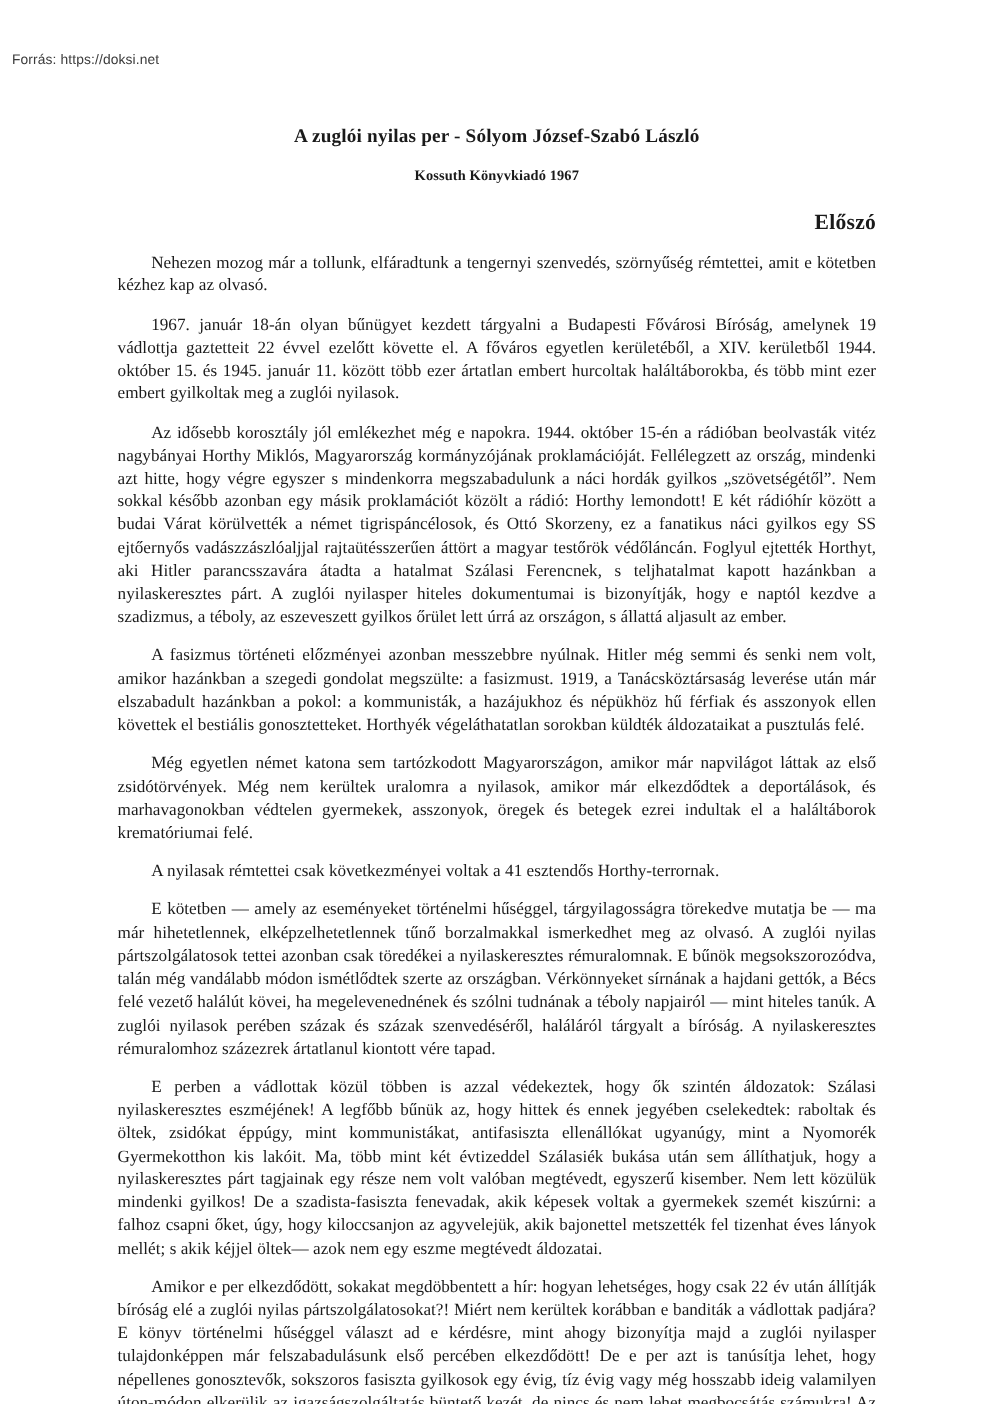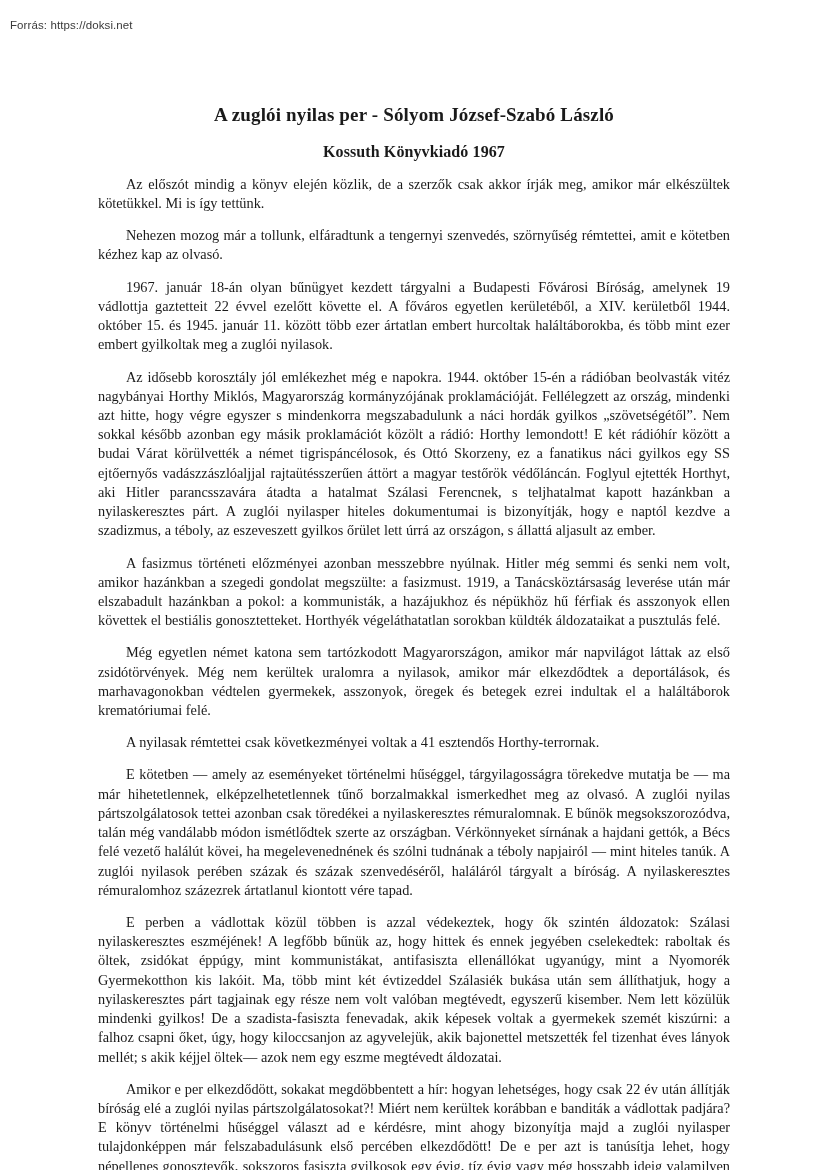--- a/index.html
+++ b/index.html
@@ -15,46 +15,46 @@
   .page {
     position: relative;
     width: 827px;
     height: 1170px;
     background: #ffffff;
     overflow: hidden;
     box-sizing: border-box;
   }
   .source-bar {
     position: absolute;
-    top: 19px;
+    top: 44px;
     left: 10px;
     font-family: "Liberation Sans", "DejaVu Sans", sans-serif;
     font-size: 11.5px;
     color: #3a3a3a;
     letter-spacing: 0.1px;
     white-space: nowrap;
   }
   .content {
     position: absolute;
     left: 98px;
     top: 104px;
     width: 632px;
   }
   .doc-title {
     margin: 0;
     text-align: center;
-    font-size: 19px;
+    font-size: 16px;
     font-weight: bold;
     letter-spacing: 0.15px;
     line-height: 1.2;
   }
   .doc-subtitle {
     margin: 16px 0 0 0;
     text-align: center;
-    font-size: 16px;
+    font-size: 12px;
     font-weight: bold;
     letter-spacing: 0.1px;
   }
   .section-heading {
     margin: 21px 0 0 0;
     text-align: right;
     font-size: 18px;
     font-weight: bold;
     letter-spacing: 0.2px;
   }
@@ -78,22 +78,22 @@
 <div class="page">
 
   <div class="source-bar">Forrás: https://doksi.net</div>
 
   <div class="content">
 
     <h1 class="doc-title">A zuglói nyilas per - Sólyom József-Szabó László</h1>
 
     <div class="doc-subtitle">Kossuth Könyvkiadó 1967</div>
 
+    <h2 class="section-heading">Előszó</h2>
 
-    <p class="body-text">Az előszót mindig a könyv elején közlik, de a szerzők csak akkor írják meg, amikor már elkészültek kötetükkel. Mi is így tettünk.</p>
     <p class="body-text">Nehezen mozog már a tollunk, elfáradtunk a tengernyi szenvedés, szörnyűség rémtettei, amit e kötetben kézhez kap az olvasó.</p>
     <p class="body-text">1967. január 18-án olyan bűnügyet kezdett tárgyalni a Budapesti Fővárosi Bíróság, amelynek 19 vádlottja gaztetteit 22 évvel ezelőtt követte el. A főváros egyetlen kerületéből, a XIV. kerületből 1944. október 15. és 1945. január 11. között több ezer ártatlan embert hurcoltak haláltáborokba, és több mint ezer embert gyilkoltak meg a zuglói nyilasok.</p>
     <p class="body-text">Az idősebb korosztály jól emlékezhet még e napokra. 1944. október 15-én a rádióban beolvasták vitéz nagybányai Horthy Miklós, Magyarország kormányzójának proklamációját. Fellélegzett az ország, mindenki azt hitte, hogy végre egyszer s mindenkorra megszabadulunk a náci hordák gyilkos „szövetségétől”. Nem sokkal később azonban egy másik proklamációt közölt a rádió: Horthy lemondott! E két rádióhír között a budai Várat körülvették a német tigrispáncélosok, és Ottó Skorzeny, ez a fanatikus náci gyilkos egy SS ejtőernyős vadászzászlóaljjal rajtaütésszerűen áttört a magyar testőrök védőláncán. Foglyul ejtették Horthyt, aki Hitler parancsszavára átadta a hatalmat Szálasi Ferencnek, s teljhatalmat kapott hazánkban a nyilaskeresztes párt. A zuglói nyilasper hiteles dokumentumai is bizonyítják, hogy e naptól kezdve a szadizmus, a téboly, az eszeveszett gyilkos őrület lett úrrá az országon, s állattá aljasult az ember.</p>
     <p class="body-text">A fasizmus történeti előzményei azonban messzebbre nyúlnak. Hitler még semmi és senki nem volt, amikor hazánkban a szegedi gondolat megszülte: a fasizmust. 1919, a Tanácsköztársaság leverése után már elszabadult hazánkban a pokol: a kommunisták, a hazájukhoz és népükhöz hű férfiak és asszonyok ellen követtek el bestiális gonosztetteket. Horthyék végeláthatatlan sorokban küldték áldozataikat a pusztulás felé.</p>
     <p class="body-text">Még egyetlen német katona sem tartózkodott Magyarországon, amikor már napvilágot láttak az első zsidótörvények. Még nem kerültek uralomra a nyilasok, amikor már elkezdődtek a deportálások, és marhavagonokban védtelen gyermekek, asszonyok, öregek és betegek ezrei indultak el a haláltáborok krematóriumai felé.</p>
     <p class="body-text">A nyilasak rémtettei csak következményei voltak a 41 esztendős Horthy-terrornak.</p>
     <p class="body-text">E kötetben — amely az eseményeket történelmi hűséggel, tárgyilagosságra törekedve mutatja be — ma már hihetetlennek, elképzelhetetlennek tűnő borzalmakkal ismerkedhet meg az olvasó. A zuglói nyilas pártszolgálatosok tettei azonban csak töredékei a nyilaskeresztes rémuralomnak. E bűnök megsokszorozódva, talán még vandálabb módon ismétlődtek szerte az országban. Vérkönnyeket sírnának a hajdani gettók, a Bécs felé vezető halálút kövei, ha megelevenednének és szólni tudnának a téboly napjairól — mint hiteles tanúk. A zuglói nyilasok perében százak és százak szenvedéséről, haláláról tárgyalt a bíróság. A nyilaskeresztes rémuralomhoz százezrek ártatlanul kiontott vére tapad.</p>
     <p class="body-text">E perben a vádlottak közül többen is azzal védekeztek, hogy ők szintén áldozatok: Szálasi nyilaskeresztes eszméjének! A legfőbb bűnük az, hogy hittek és ennek jegyében cselekedtek: raboltak és öltek, zsidókat éppúgy, mint kommunistákat, antifasiszta ellenállókat ugyanúgy, mint a Nyomorék Gyermekotthon kis lakóit. Ma, több mint két évtizeddel Szálasiék bukása után sem állíthatjuk, hogy a nyilaskeresztes párt tagjainak egy része nem volt valóban megtévedt, egyszerű kisember. Nem lett közülük mindenki gyilkos! De a szadista-fasiszta fenevadak, akik képesek voltak a gyermekek szemét kiszúrni: a falhoz csapni őket, úgy, hogy kiloccsanjon az agyvelejük, akik bajonettel metszették fel tizenhat éves lányok mellét; s akik kéjjel öltek— azok nem egy eszme megtévedt áldozatai.</p>
     <p class="body-text">Amikor e per elkezdődött, sokakat megdöbbentett a hír: hogyan lehetséges, hogy csak 22 év után állítják bíróság elé a zuglói nyilas pártszolgálatosokat?! Miért nem kerültek korábban e banditák a vádlottak padjára? E könyv történelmi hűséggel választ ad e kérdésre, mint ahogy bizonyítja majd a zuglói nyilasper tulajdonképpen már felszabadulásunk első percében elkezdődött! De e per azt is tanúsítja lehet, hogy népellenes gonosztevők, sokszoros fasiszta gyilkosok egy évig, tíz évig vagy még hosszabb ideig valamilyen úton-módon elkerülik az igazságszolgáltatás büntető kezét, de nincs és nem lehet megbocsátás számukra! Az évtizedek múlása sem feledteti el velünk gonosz tetteiket. Hazánkban a háborús bűnök soha sem évülhetnek el! S ha e perben van valami különösen figyelemre méltó, akkor az így hangzik: ne feledjük a fasizmus poklát!</p>
 

